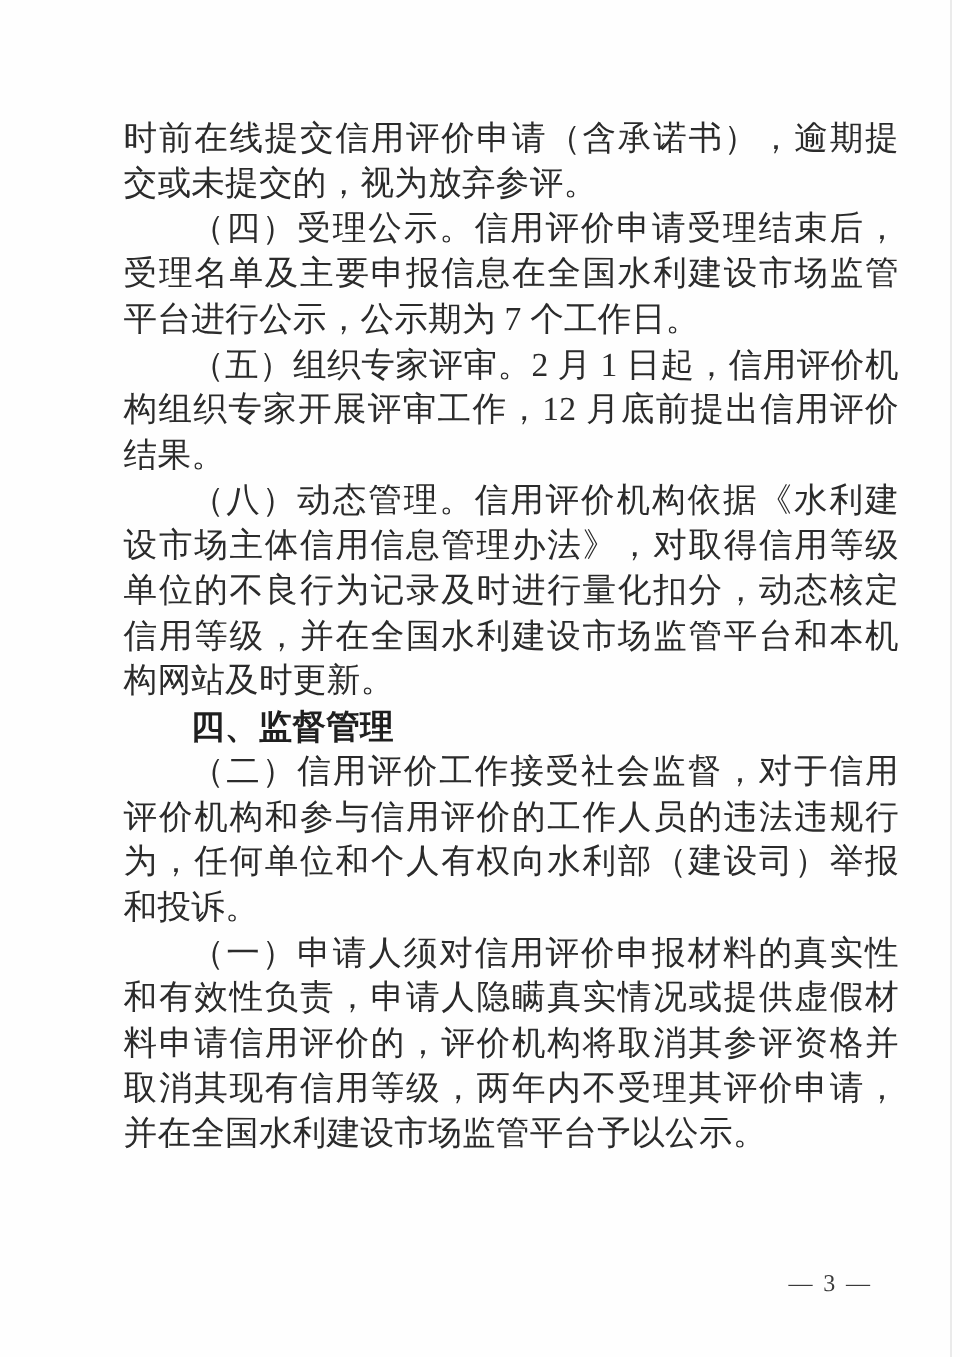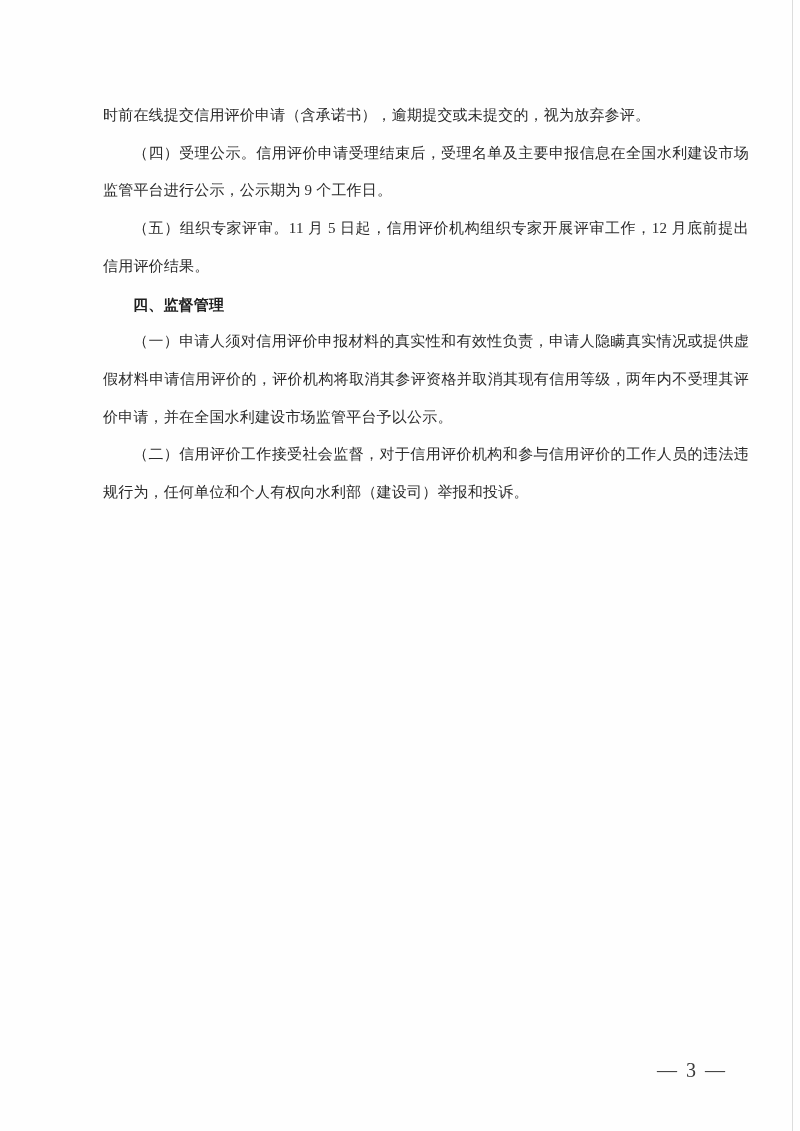--- a/index.html
+++ b/index.html
@@ -18,21 +18,21 @@
     position: absolute;
     inset: 0;
     background: #fefefe;
   }
   .doc-body {
     position: absolute;
     left: 103px;
     top: 97px;
     width: 646px;
     color: #2b2b2b;
-    font-size: 15px;
+    font-size: 28px;
     line-height: 37.7px;
     text-align: justify;
     letter-spacing: 0.2px;
   }
   .doc-body p {
     margin: 0;
     padding: 0;
     text-indent: 2em;
   }
   .doc-body p.continuation {
@@ -62,21 +62,22 @@
     height: 1131px;
     background: #dcdcdc;
   }
 </style>
 </head>
 <body>
 
 <div class="page">
   <div class="doc-body">
       <p class="continuation">时前在线提交信用评价申请（含承诺书），逾期提交或未提交的，视为放弃参评。</p>
-      <p class="paragraph">（四）受理公示。信用评价申请受理结束后，受理名单及主要申报信息在全国水利建设市场监管平台进行公示，公示期为 9 个工作日。</p>
-      <p class="paragraph">（五）组织专家评审。11 月 5 日起，信用评价机构组织专家开展评审工作，12 月底前提出信用评价结果。</p>
+      <p class="paragraph">（四）受理公示。信用评价申请受理结束后，受理名单及主要申报信息在全国水利建设市场监管平台进行公示，公示期为 7 个工作日。</p>
+      <p class="paragraph">（五）组织专家评审。2 月 1 日起，信用评价机构组织专家开展评审工作，12 月底前提出信用评价结果。</p>
+      <p class="paragraph">（八）动态管理。信用评价机构依据《水利建设市场主体信用信息管理办法》，对取得信用等级单位的不良行为记录及时进行量化扣分，动态核定信用等级，并在全国水利建设市场监管平台和本机构网站及时更新。</p>
       <p class="heading">四、监督管理</p>
+      <p class="paragraph">（二）信用评价工作接受社会监督，对于信用评价机构和参与信用评价的工作人员的违法违规行为，任何单位和个人有权向水利部（建设司）举报和投诉。</p>
       <p class="paragraph">（一）申请人须对信用评价申报材料的真实性和有效性负责，申请人隐瞒真实情况或提供虚假材料申请信用评价的，评价机构将取消其参评资格并取消其现有信用等级，两年内不受理其评价申请，并在全国水利建设市场监管平台予以公示。</p>
-      <p class="paragraph">（二）信用评价工作接受社会监督，对于信用评价机构和参与信用评价的工作人员的违法违规行为，任何单位和个人有权向水利部（建设司）举报和投诉。</p>
     </div>
   <div class="page-number">— 3 —</div>
   <div class="scan-edge"></div>
 </div>
 
 </body></html>

